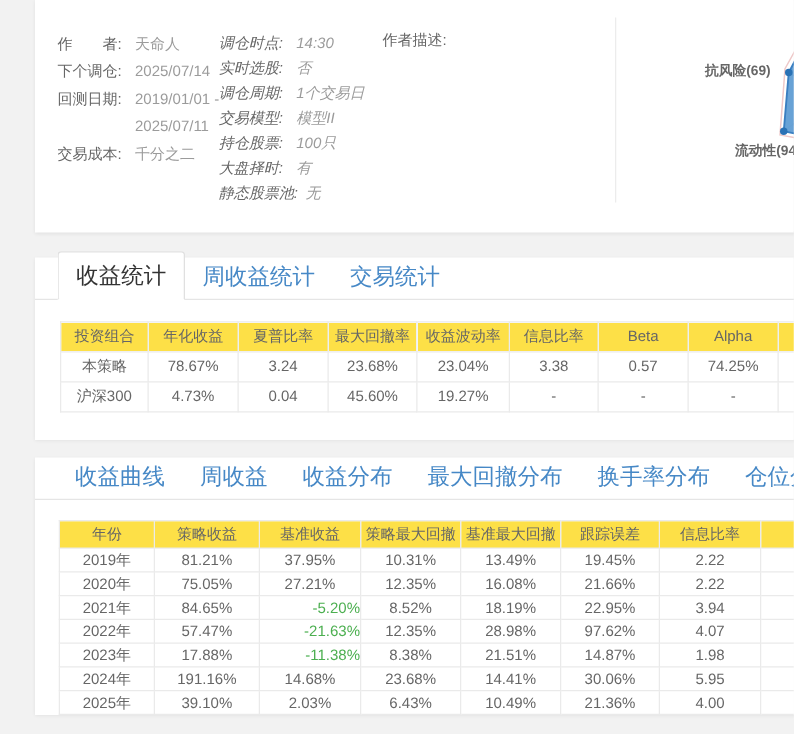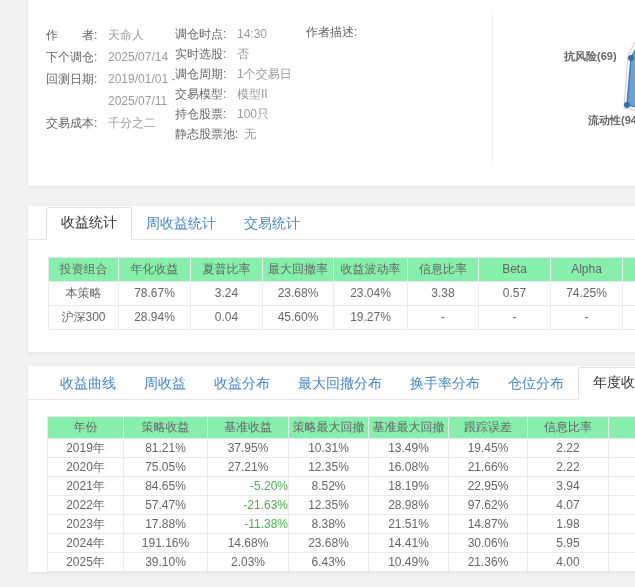--- a/index.html
+++ b/index.html
@@ -20,55 +20,55 @@
   }
   #card-info { top:0; height:186px; }
   #card-stats { top:206px; height:146px; }
   #card-annual { top:366px; height:206px; }
 
   
   .info-col { position:absolute; font-size:12px; }
   #info-col-left  { left:18px;  top:24px; }
   #info-col-left .info-row { line-height:22px; }
   #info-col-mid   { left:147px; top:24px; }
-  #info-col-mid .info-row { line-height:20px; }
+  #info-col-mid .info-row { line-height:20px;font-style:italic; }
   .info-label { display:inline-block; min-width:56px; color:#666; margin-right:6px; vertical-align:top; }
   .info-value { color:#9b9b9b; display:inline-block; vertical-align:top; max-width:100px; }
   #author-desc { position:absolute; left:278px; top:24px; font-size:12px; color:#666;text-align:center; }
   #info-divider { position:absolute; left:464px; top:14px; width:1px; height:148px; background:#ececec; }
 
   
   #radar-wrap { position:absolute; left:472px; top:5px; width:188px; height:150px; }
   .radar-label { position:absolute; font-size:11px; color:#666; white-space:nowrap;font-weight:bold; }
   #radar-label-risk { left:64px; top:44px; }
   #radar-label-liq  { left:88px; top:108px; }
 
   
   .tab-bar {
     display:flex; align-items:flex-end;
     border-bottom:1px solid #e5e5e5;
     padding-left:18px; height:34px;
   }
   .tab {
-    font-size:14px; color:#4688c6; cursor:pointer;
+    font-size:18px; color:#4688c6; cursor:pointer;
     padding:6px 14px 7px 14px; margin-bottom:-1px; white-space:nowrap;
   }
   .tab-active {
     color:#333; background:#fff;
     border:1px solid #e0e0e0; border-bottom:1px solid #fff;
     border-radius:3px 3px 0 0;
   }
 
   
   table { border-collapse:collapse; table-layout:fixed; font-size:12px; color:#666; background:#fff; }
   th,td {
     border:1px solid #eaeaea; text-align:center; font-weight:normal;
     white-space:nowrap; overflow:hidden; padding:0;
   }
-  th { background:#86efac; color:#666; }
+  th { background:#fde047; color:#666; }
   .neg { color:#4caf50;text-align:right; }
 
   #stats-table { margin:17px 0 0 20px; width:654px; }
   #stats-table th, #stats-table td { height:23px; line-height:23px; }
 
   #annual-table { margin:16px 0 0 19px; width:641px; }
   #annual-table th { height:21px; line-height:21px; }
   #annual-table td { height:18px; line-height:18px; }
 </style>
 </head>
@@ -80,20 +80,21 @@
       <div class="info-row"><span class="info-label">下个调仓:</span><span class="info-value">2025/07/14</span></div>
       <div class="info-row"><span class="info-label">回测日期:</span><span class="info-value">2019/01/01 - 2025/07/11</span></div>
       <div class="info-row"><span class="info-label">交易成本:</span><span class="info-value">千分之二</span></div>
     </div>
   <div class="info-col" id="info-col-mid">
       <div class="info-row"><span class="info-label">调仓时点:</span><span class="info-value">14:30</span></div>
       <div class="info-row"><span class="info-label">实时选股:</span><span class="info-value">否</span></div>
       <div class="info-row"><span class="info-label">调仓周期:</span><span class="info-value">1个交易日</span></div>
       <div class="info-row"><span class="info-label">交易模型:</span><span class="info-value">模型II</span></div>
       <div class="info-row"><span class="info-label">持仓股票:</span><span class="info-value">100只</span></div>
+      <div class="info-row"><span class="info-label">大盘择时:</span><span class="info-value">有</span></div>
       <div class="info-row"><span class="info-label">静态股票池:</span><span class="info-value">无</span></div>
     </div>
   <div id="author-desc">作者描述:</div>
   <div id="info-divider"></div>
 
   <div id="radar-wrap">
     <svg width="188" height="150" viewBox="0 0 188 150">
 
       <g stroke="#e2e2e2" stroke-width="1" fill="none">
         <line x1="163" y1="73" x2="131" y2="53"></line>
@@ -152,21 +153,21 @@
           <td>3.24</td>
           <td>23.68%</td>
           <td>23.04%</td>
           <td>3.38</td>
           <td>0.57</td>
           <td>74.25%</td>
           <td></td>
         </tr>
         <tr>
           <td>沪深300</td>
-          <td>28.94%</td>
+          <td>4.73%</td>
           <td>0.04</td>
           <td>45.60%</td>
           <td>19.27%</td>
           <td>-</td>
           <td>-</td>
           <td>-</td>
           <td></td>
         </tr>
       </tbody>
     </table>

